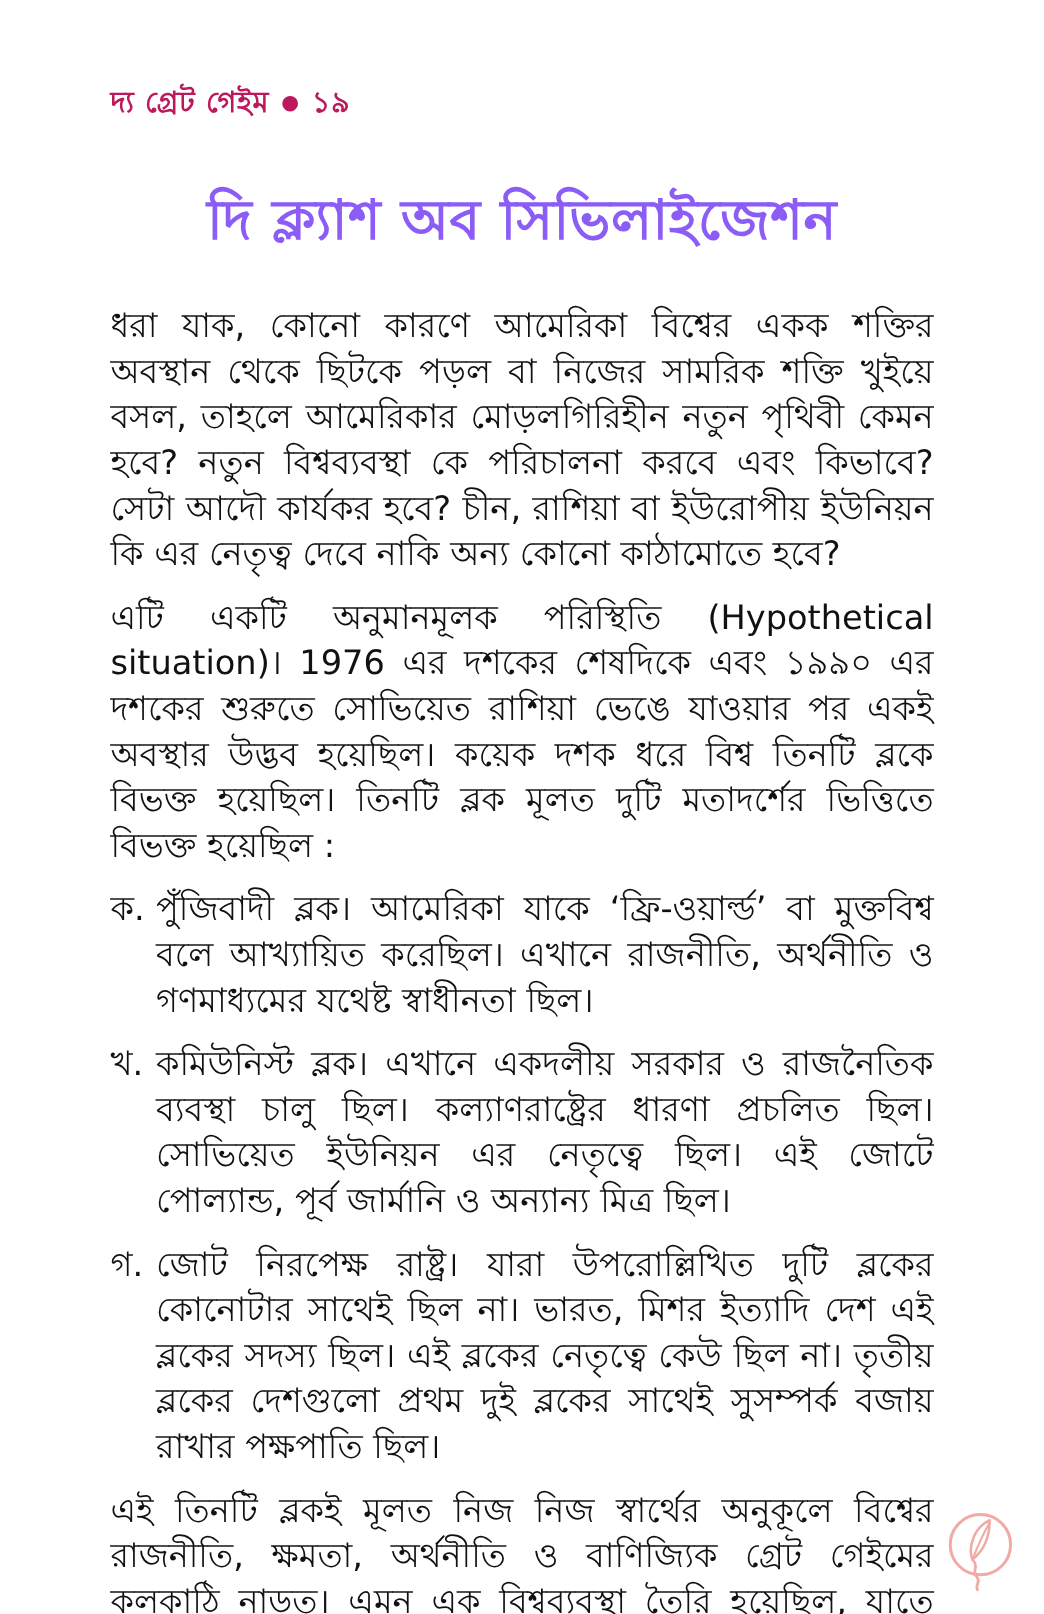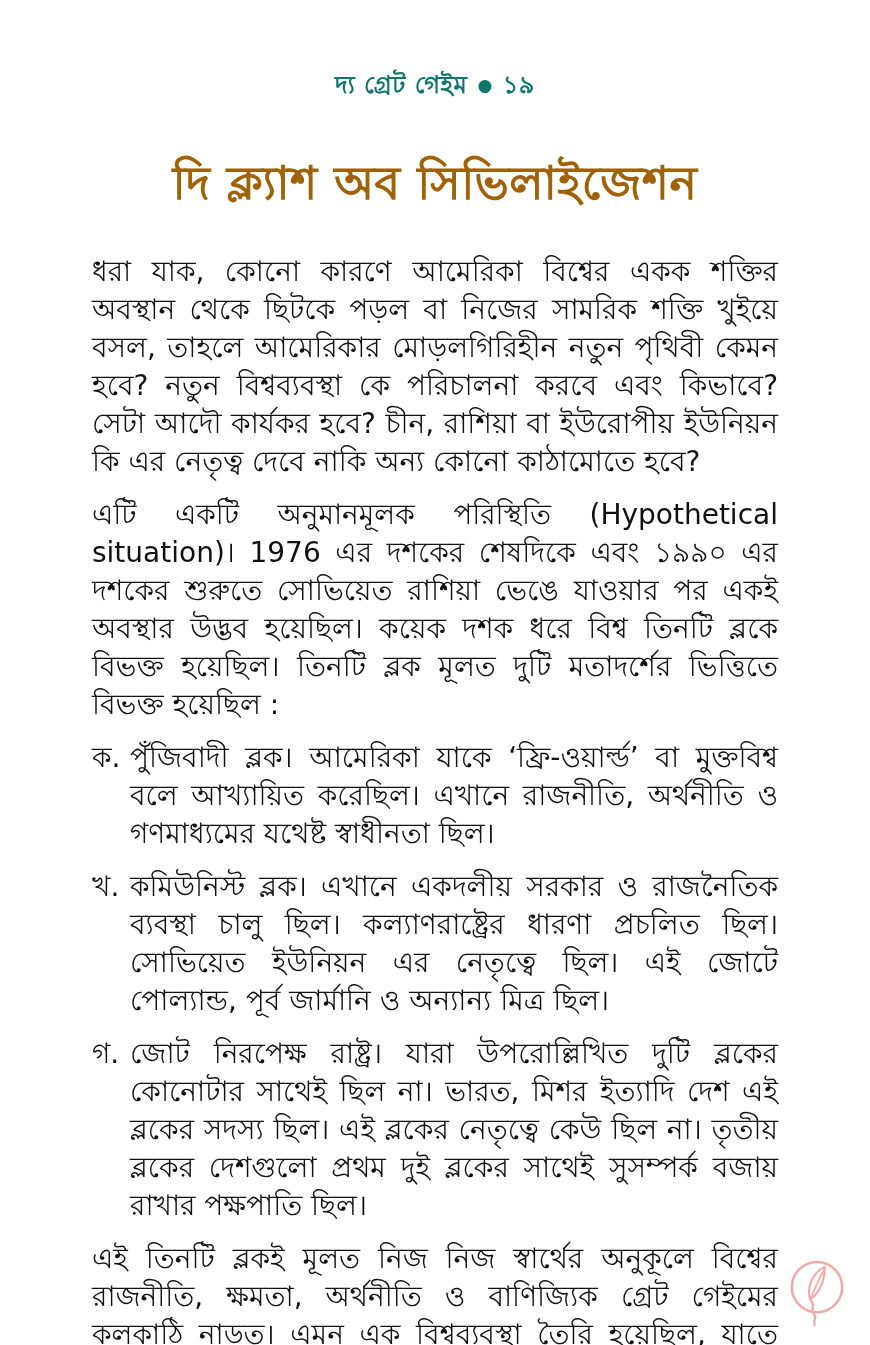--- a/index.html
+++ b/index.html
@@ -13,40 +13,40 @@
     height: 1345px;
     margin: 0 auto;
     background: #ffffff;
     color: #111111;
     font-family: "DejaVu Sans", "Liberation Sans", sans-serif;
     overflow: hidden;
     box-sizing: border-box;
     padding: 66px 92px 0 92px;
   }
   .running-header {
-    text-align: center;
+    text-align: left;
     font-size: 24px;
     font-weight: 600;
     letter-spacing: 0.5px;
-    color: #0f766e;
+    color: #be185d;
     margin: 0 0 0 0;
   }
   .running-header .dot {
     display: inline-block;
     margin: 0 10px;
     font-size: 17px;
     vertical-align: 2px;
   }
   .chapter-title {
     text-align: center;
     font-size: 46px;
     line-height: 1.1;
     font-weight: 800;
     margin: 52px 0 0 0;
-    color: #a16207;
+    color: #8b5cf6;
     letter-spacing: 0.5px;
   }
   .body-text {
     margin-top: 44px;
     font-size: 28px;
     line-height: 38px;
   }
   .body-text p {
     margin: 0 0 15px 0;
     text-align: justify;

